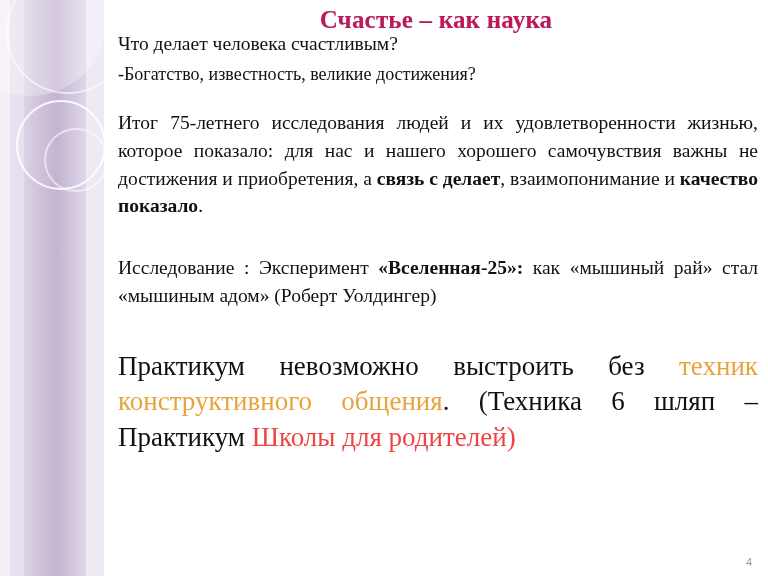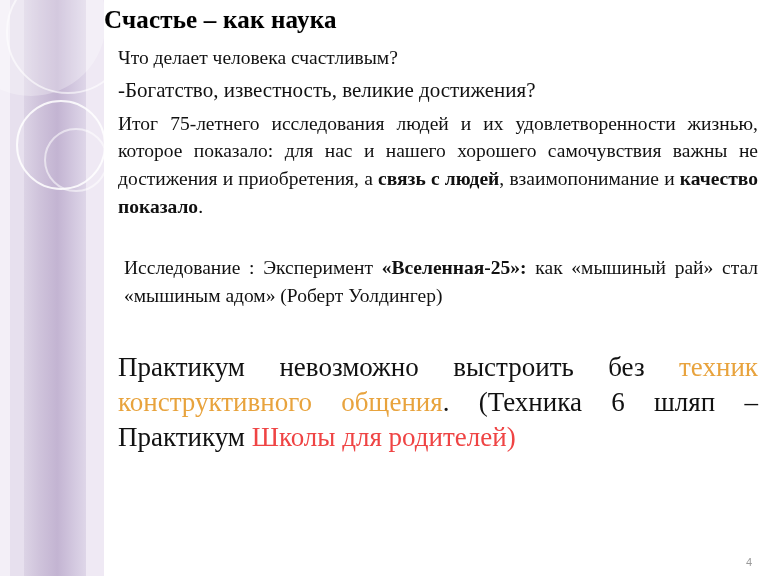--- a/index.html
+++ b/index.html
@@ -63,44 +63,44 @@
     left: 44px; top: 128px;
     width: 60px; height: 60px;
     border-color: rgba(255,255,255,0.55);
   }
 
   .title {
     position: absolute;
     left: 104px;
     top: 6px;
     width: 664px;
-    text-align: left;
-    color: #000000;
+    text-align: center;
+    color: #be185d;
     font-weight: bold;
     font-size: 25px;
     letter-spacing: 0.2px;
     text-shadow: 0 0 1px rgba(0,0,0,0.18);
   }
   .content {
     position: absolute;
     left: 118px;
-    top: 44px;
+    top: 30px;
     width: 640px;
   }
   .p {
     margin: 0 0 2px 0;
     font-size: 19.5px;
     line-height: 1.42;
     color: #111111;
     text-align: justify;
   }
   .p-q1 { font-size: 19.5px; margin-bottom: 4px; }
-  .p-q2 { font-size: 21px; margin-bottom: 4px; }
+  .p-q2 { font-size: 18px; margin-bottom: 22px; }
   .p-body { text-align: justify; }
-  .p-study { margin-top: 34px; text-align: justify; margin-left: 6px; }
+  .p-study { margin-top: 34px; text-align: justify; }
   .big {
     margin-top: 40px;
     font-size: 27px;
     line-height: 1.3;
     text-align: justify;
     color: #111111;
   }
   b { font-weight: bold; }
   .orange { color: #e8a33d; }
   .purple { color: #ef4444; }
@@ -129,21 +129,21 @@
   </div>
 
   <div class="title">Счастье – как наука</div>
 
   <div class="content">
 
     <p class="p p-q1">Что делает человека счастливым?</p>
 
     <p class="p p-q2">-Богатство, известность, великие достижения?</p>
 
-    <p class="p p-body"><span>Итог 75-летнего исследования людей и их удовлетворенности жизнью, которое показало: для нас и нашего хорошего самочувствия важны не достижения и приобретения, а </span><b>связь с людей</b><span>, взаимопонимание и </span><b>качество показало</b><span>.</span></p>
+    <p class="p p-body"><span>Итог 75-летнего исследования людей и их удовлетворенности жизнью, которое показало: для нас и нашего хорошего самочувствия важны не достижения и приобретения, а </span><b>связь с делает</b><span>, взаимопонимание и </span><b>качество показало</b><span>.</span></p>
 
     <p class="p p-study"><span>Исследование : Эксперимент </span><b>«Вселенная-25»:</b><span> как «мышиный рай» стал «мышиным адом» (Роберт Уолдингер)</span></p>
 
     <p class="big"><span>Практикум невозможно выстроить без </span><span class="orange">техник конструктивного общения</span><span>. (Техника 6 шляп – Практикум </span><span class="purple">Школы для родителей</span><span class="purple">)</span></p>
 
   </div>
 
   <div class="page-num">4</div>
 
 </div>

